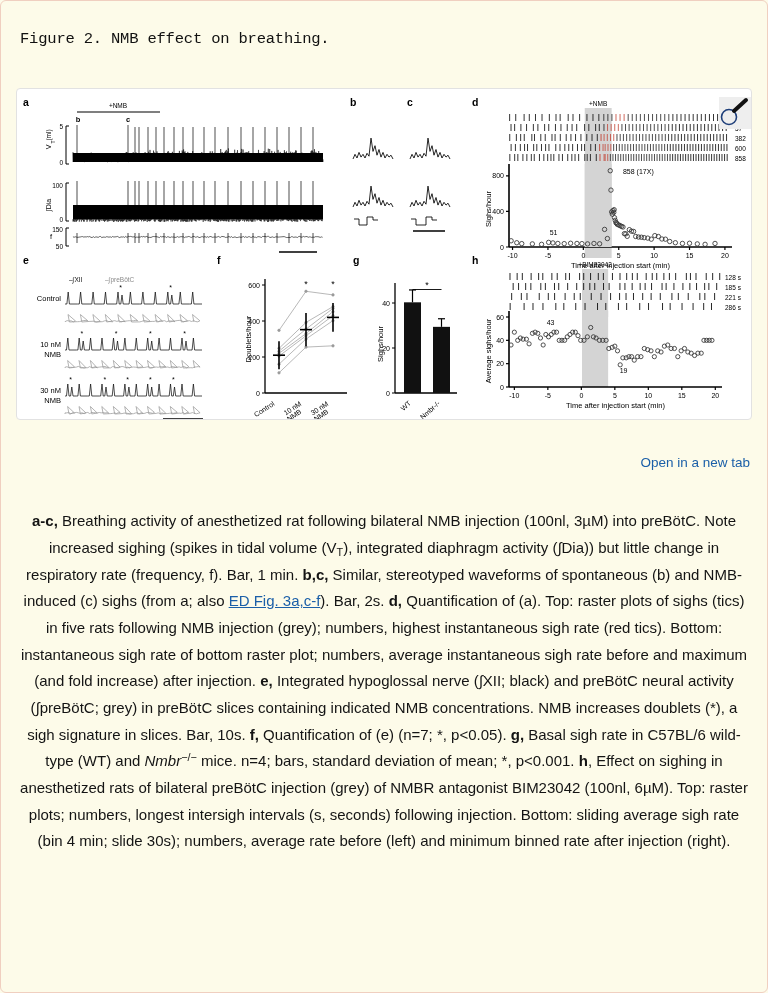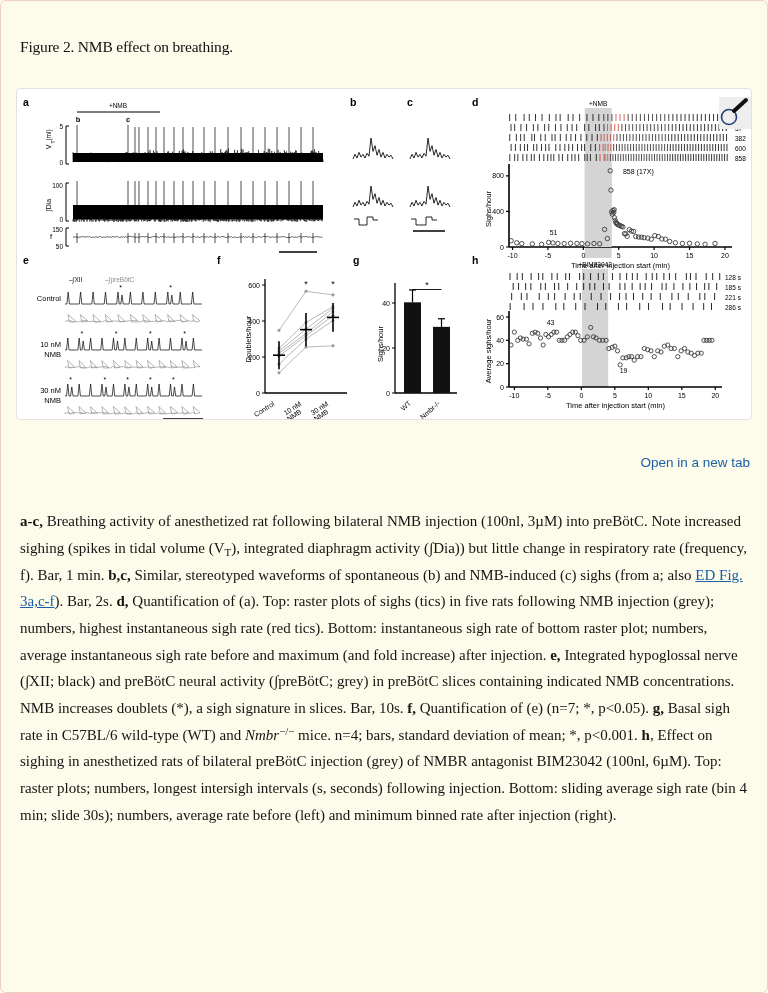--- a/index.html
+++ b/index.html
@@ -10,39 +10,39 @@
     color:#1a1a1a;
     overflow:hidden;
     position:relative;
   }
   .page-border{
     position:absolute;left:0;top:0;width:100%;height:100%;
     border:1px solid #f0cfc0;border-radius:6px;box-sizing:border-box;
     pointer-events:none;
   }
   .fig-title{
-    position:absolute;left:20px;top:38px;
-    font-family:Liberation Serif, serif;
+    position:absolute;left:20px;top:30px;
+    font-family:Liberation Mono, monospace;
     font-size:15.5px;font-weight:400;color:#111;letter-spacing:-.2px;
   }
   .figure-box{
     position:absolute;left:16px;top:88px;width:736px;height:332px;
     background:#ffffff;border:1px solid #e2e2e2;border-radius:4px;
     box-sizing:border-box;overflow:hidden;
   }
   .fig-svg{display:block;}
   .open-tab{
     position:absolute;right:18px;top:455px;
     font-family:"Liberation Sans", sans-serif;
     font-size:13.5px;color:#1b5fa8;cursor:pointer;
   }
   .caption{
     position:absolute;left:20px;top:508px;width:728px;
-    font-family:Liberation Serif, serif;
-    font-size:15px;line-height:1.78;text-align:left;color:#141414;
+    font-family:Liberation Sans, sans-serif;
+    font-size:15px;line-height:1.78;text-align:center;color:#141414;
   }
   .caption b{font-weight:700;}
   .caption i{font-style:italic;}
   .caption a{color:#1b5fa8;text-decoration:underline;cursor:pointer;}
   .sub{font-size:.72em;vertical-align:-0.25em;}
   .sup{font-size:.72em;vertical-align:0.45em;}
 </style>
 </head>
 <body>
 

